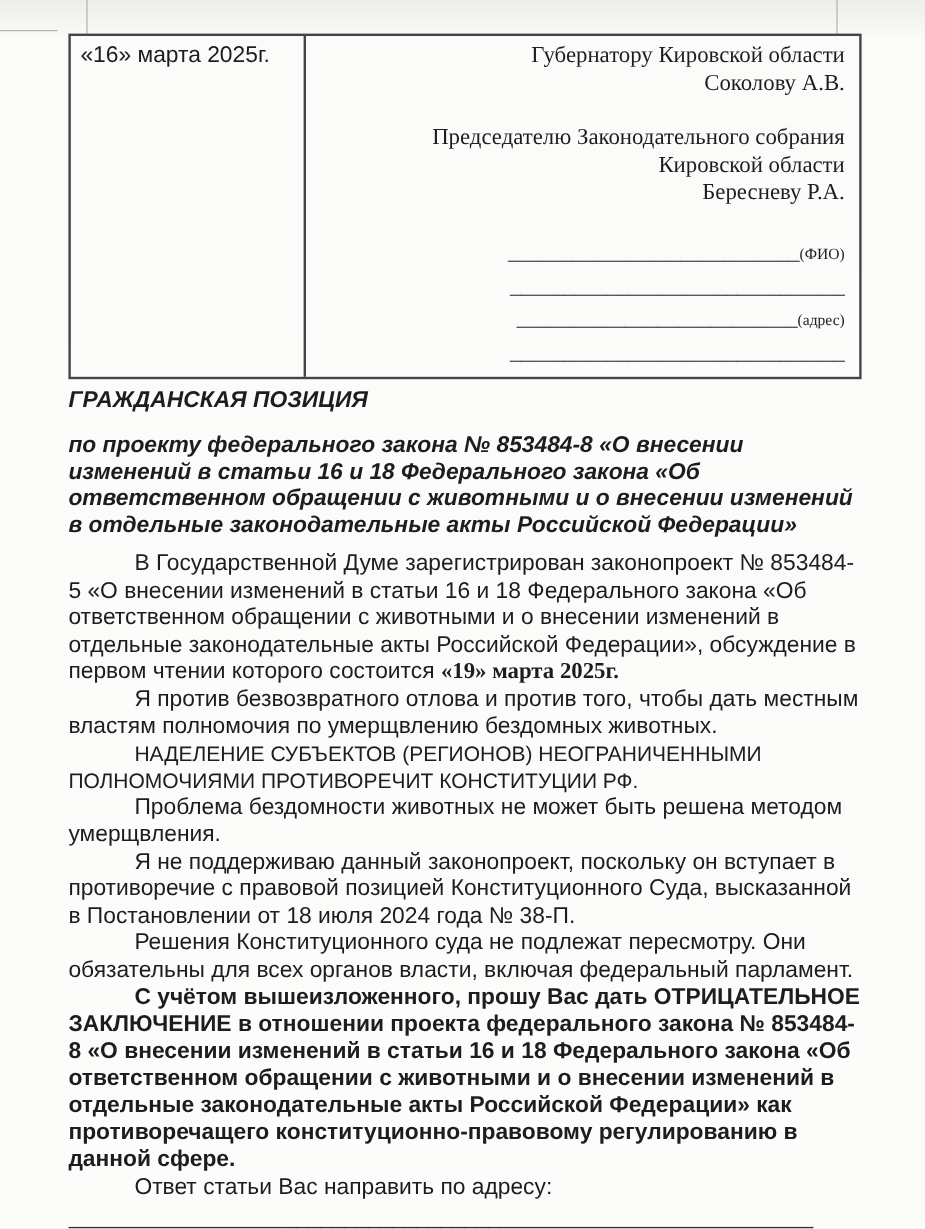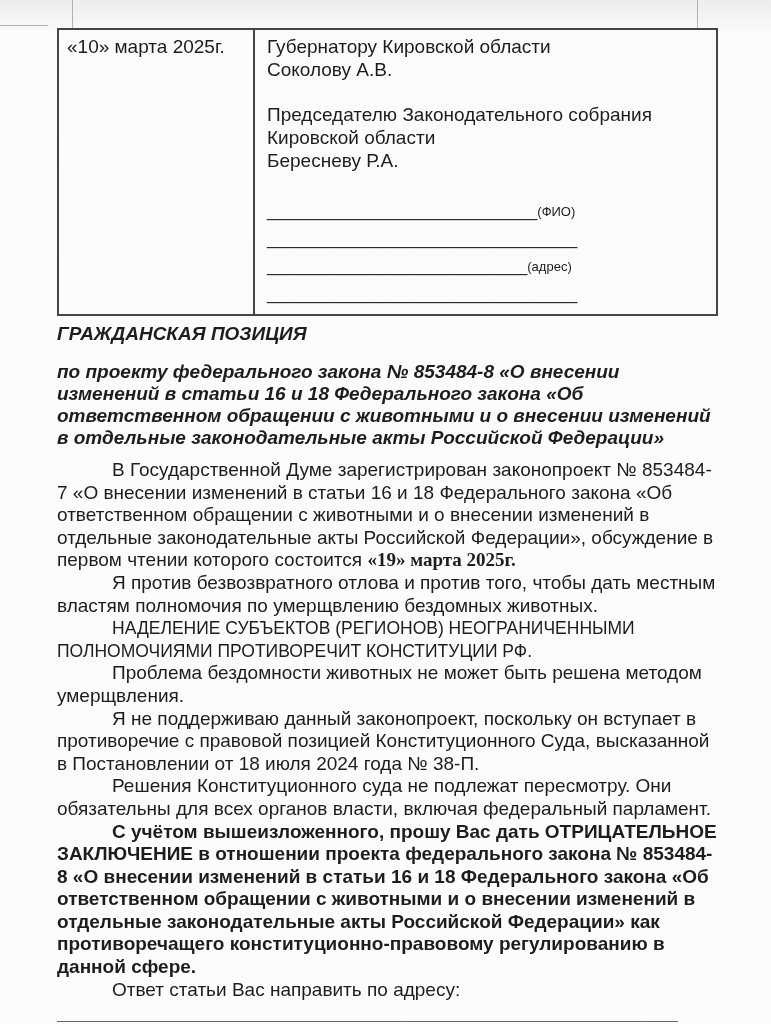--- a/index.html
+++ b/index.html
@@ -33,23 +33,24 @@
   .cell-date {
     width: 196px;
     border-right: 2px solid #454545;
     padding: 5px 8px;
     font-size: 19px;
     line-height: 23px;
   }
   .cell-addr {
     flex: 1;
     padding: 5px 12px 10px 12px;
-    text-align: left;
+    text-align: right;
     font-size: 19px;
     line-height: 23px;
+    font-family: Liberation Serif, serif;
   }
   .gap { height: 22px; }
   .blank-line {
     white-space: nowrap;
     line-height: 21px;
     margin-top: 6px;
     font-size: 18px;
     color: #2c2c2c;
   }
   .blank-line .lbl { font-size: 13px; color: #1d1d1d; }
@@ -69,36 +70,36 @@
   .body-text p.bold { font-weight: bold; }
   .body-text .bold-inline { font-weight: bold; font-family: Liberation Serif, serif; }
 
   .uline {
     white-space: nowrap;
     overflow: hidden;
     line-height: 22px;
     color: #2c2c2c;
     font-size: 18px;
   }
-  .uline.first { margin-top: 2px; font-weight: bold; }
+  .uline.first { margin-top: 2px; }
 </style>
 </head>
 <body>
 
 <div class="page">
 
   <div class="artifact v1"></div>
   <div class="artifact v2"></div>
   <div class="artifact h1"></div>
 
   <div class="content">
 
     <div class="header-table">
       <div class="cell-date">
-        <span>«10» марта 2025г.</span>
+        <span>«16» марта 2025г.</span>
       </div>
       <div class="cell-addr">
         <div>Губернатору Кировской области</div>
         <div>Соколову А.В.</div>
         <div class="gap"></div>
         <div>Председателю Законодательного собрания</div>
         <div>Кировской области</div>
         <div>Бересневу Р.А.</div>
         <div class="gap"></div>
         <div class="blank-line"><span>___________________________</span><span class="lbl">(ФИО)</span></div>
@@ -107,21 +108,21 @@
         <div class="blank-line"><span>_______________________________</span></div>
       </div>
     </div>
 
     <div class="doc-title">
       <div class="t1">ГРАЖДАНСКАЯ ПОЗИЦИЯ</div>
       <div class="t2">по проекту федерального закона № 853484-8 «О внесении изменений в статьи 16 и 18 Федерального закона «Об ответственном обращении с животными и о внесении изменений в отдельные законодательные акты Российской Федерации»</div>
     </div>
 
     <div class="body-text">
-      <p><span>В Государственной Думе зарегистрирован законопроект № 853484-7 «О внесении изменений в статьи 16 и 18 Федерального закона «Об ответственном обращении с животными и о внесении изменений в отдельные законодательные акты Российской Федерации», обсуждение в первом чтении которого состоится </span><span class="bold-inline">«19» марта 2025г.</span></p>
+      <p><span>В Государственной Думе зарегистрирован законопроект № 853484-5 «О внесении изменений в статьи 16 и 18 Федерального закона «Об ответственном обращении с животными и о внесении изменений в отдельные законодательные акты Российской Федерации», обсуждение в первом чтении которого состоится </span><span class="bold-inline">«19» марта 2025г.</span></p>
       <p>Я против безвозвратного отлова и против того, чтобы дать местным властям полномочия по умерщвлению бездомных животных.</p>
       <p class="caps">НАДЕЛЕНИЕ СУБЪЕКТОВ (РЕГИОНОВ) НЕОГРАНИЧЕННЫМИ ПОЛНОМОЧИЯМИ ПРОТИВОРЕЧИТ КОНСТИТУЦИИ РФ.</p>
       <p>Проблема бездомности животных не может быть решена методом умерщвления.</p>
       <p>Я не поддерживаю данный законопроект, поскольку он вступает в противоречие с правовой позицией Конституционного Суда, высказанной в Постановлении от 18 июля 2024 года № 38-П.</p>
       <p>Решения Конституционного суда не подлежат пересмотру. Они обязательны для всех органов власти, включая федеральный парламент.</p>
       <p class="bold">С учётом вышеизложенного, прошу Вас дать ОТРИЦАТЕЛЬНОЕ ЗАКЛЮЧЕНИЕ в отношении проекта федерального закона № 853484-8 «О внесении изменений в статьи 16 и 18 Федерального закона «Об ответственном обращении с животными и о внесении изменений в отдельные законодательные акты Российской Федерации» как противоречащего конституционно-правовому регулированию в данной сфере.</p>
       <p>Ответ статьи Вас направить по адресу:</p>
     </div>
 
     <div class="uline first">______________________________________________________________</div>

